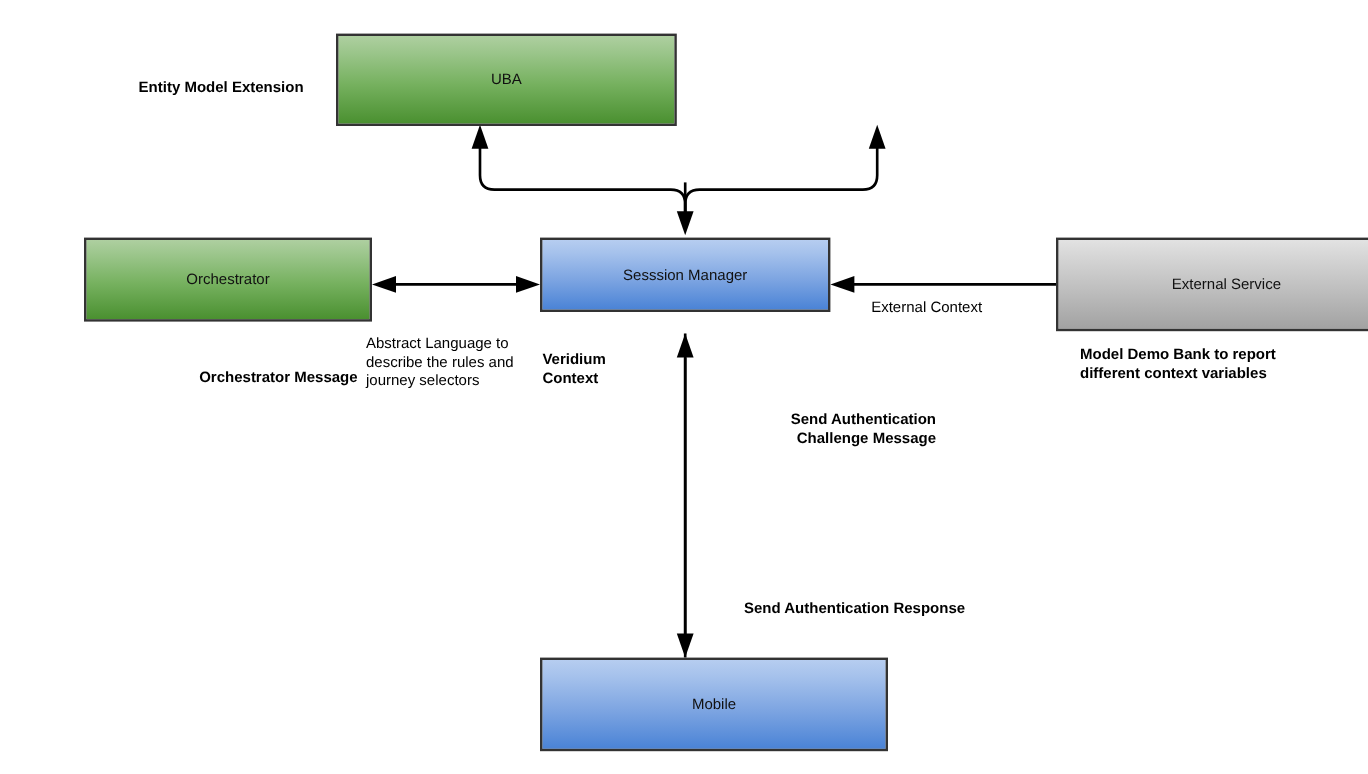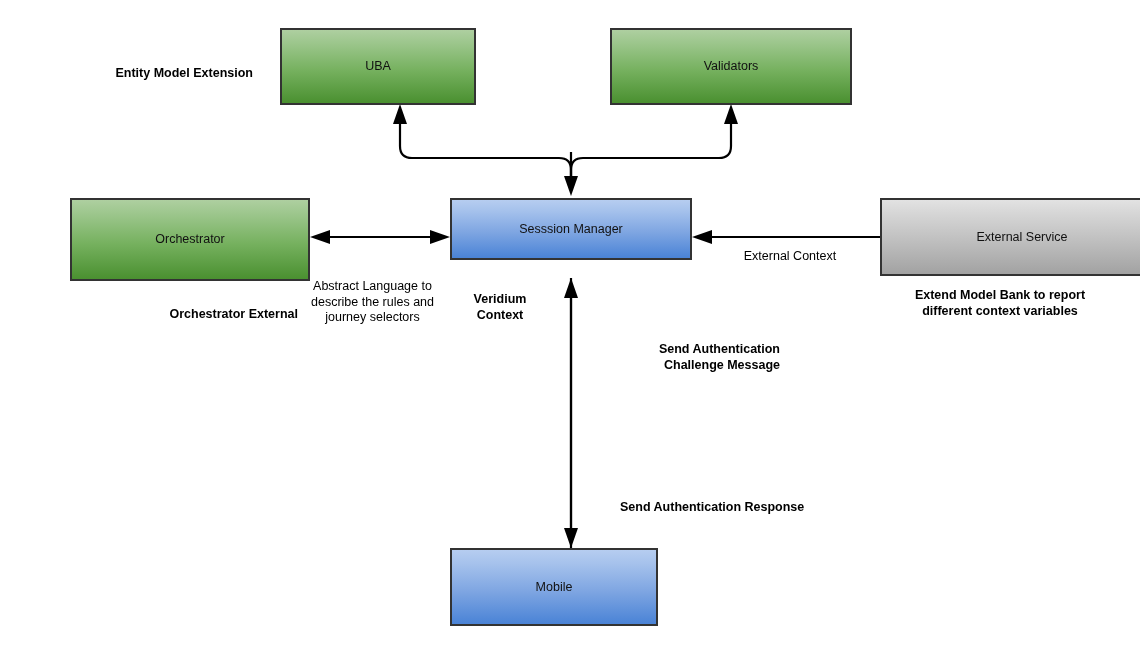--- a/index.html
+++ b/index.html
@@ -41,21 +41,21 @@
 
   
   .lbl {
     position: absolute;
     font-size: 12.5px;
     color: #000000;
     line-height: 1.25;
     white-space: pre-line;
   }
   .lbl.bold { font-weight: bold; }
-  .lbl.center { text-align: center; }
+  .lbl.center { }
   .lbl.right  { text-align: right; }
 
   
   #wires {
     position: absolute;
     left: 0; top: 0;
     width: 1140px;
     height: 645px;
     pointer-events: none;
   }
@@ -103,58 +103,55 @@
       <line x1="571" y1="278" x2="571" y2="530"></line>
       <polygon points="571,548 564,528 578,528"></polygon>
     </g>
 
     <g>
       <line x1="571" y1="548" x2="571" y2="298"></line>
       <polygon points="571,278 564,298 578,298"></polygon>
     </g>
   </svg>
 
-  <div class="node green" style="left:280px; top:28px; width:196px; height:77px;">
+  <div class="node green" style="left:280px; top:28px; width:284px; height:77px;">
     <span>UBA</span>
   </div>
 
-  <div class="node green" style="left:610px; top:28px; width:242px; height:77px;">
-    <span>Validators</span>
-  </div>
 
-  <div class="node green" style="left:70px; top:198px; width:240px; height:83px;">
+  <div class="node green" style="left:70px; top:198px; width:240px; height:70px;">
     <span>Orchestrator</span>
   </div>
 
   <div class="node blue" style="left:450px; top:198px; width:242px; height:62px;">
     <span>Sesssion Manager</span>
   </div>
 
   <div class="node grey" style="left:880px; top:198px; width:284px; height:78px;">
     <span>External Service</span>
   </div>
 
-  <div class="node blue" style="left:450px; top:548px; width:208px; height:78px;">
+  <div class="node blue" style="left:450px; top:548px; width:290px; height:78px;">
     <span>Mobile</span>
   </div>
 
   <div class="lbl bold right" style="left:56px; top:66px; width:197px;">Entity Model Extension</div>
 
-  <div class="lbl bold right" style="left:110px; top:307px; width:188px;">Orchestrator External</div>
+  <div class="lbl bold right" style="left:110px; top:307px; width:188px;">Orchestrator Message</div>
 
   <div class="lbl center" style="left:305px; top:279px; width:135px;">Abstract Language to
 describe the rules and
 journey selectors</div>
 
   <div class="lbl bold center" style="left:452px; top:292px; width:96px;">Veridium
 Context</div>
 
   <div class="lbl center" style="left:726px; top:249px; width:128px;">External Context</div>
 
-  <div class="lbl bold center" style="left:900px; top:288px; width:200px;">Extend Model Bank to report
+  <div class="lbl bold center" style="left:900px; top:288px; width:200px;">Model Demo Bank to report
 different context variables</div>
 
   <div class="lbl bold" style="left:580px; top:342px; width:200px;text-align:right;">Send Authentication
 Challenge Message</div>
 
   <div class="lbl bold" style="left:580px; top:500px; width:220px;margin-left:40px;">Send Authentication Response</div>
 
 </div>
 
 </body></html>

